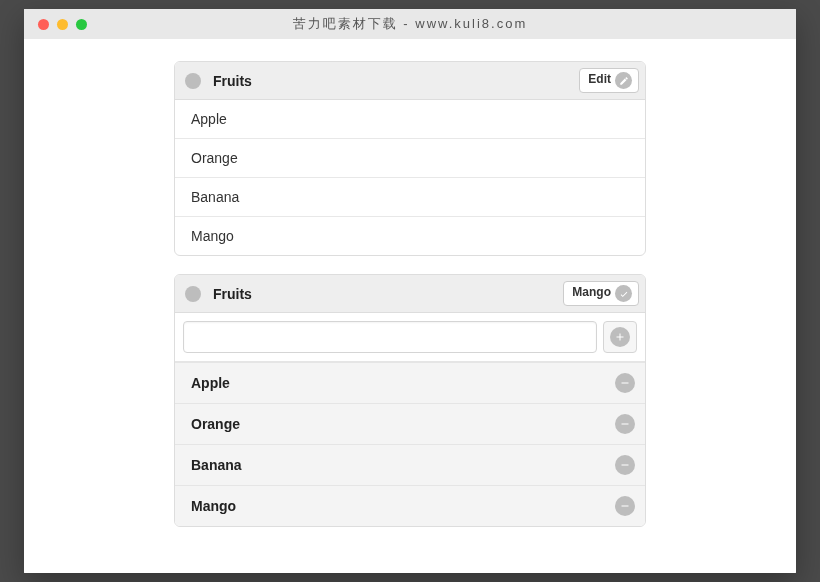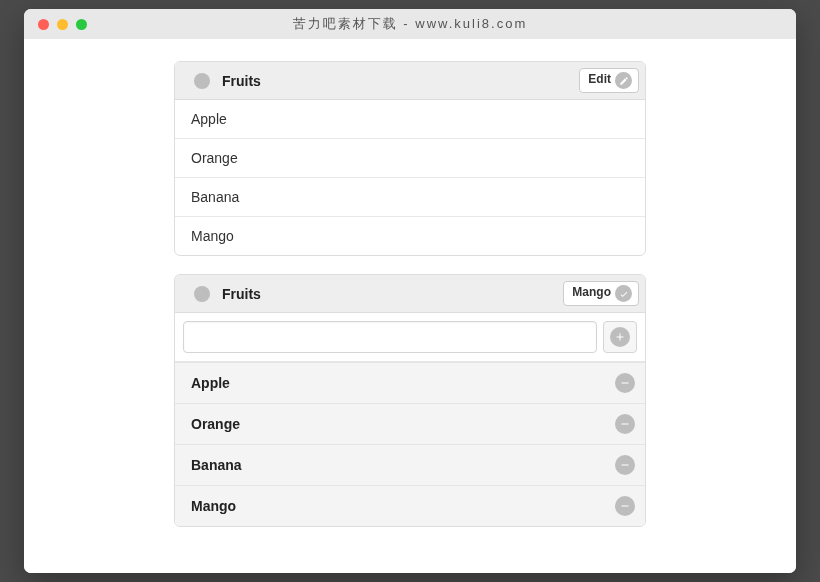--- a/index.html
+++ b/index.html
@@ -8,21 +8,21 @@
     font-family: -apple-system, BlinkMacSystemFont, "Segoe UI", Arial, sans-serif;
     width: 820px;
     height: 582px;
     display: flex;
     align-items: center;
     justify-content: center;
   }
   .window {
     width: 772px;
     background: #fff;
-    border-radius: 7px;
+    border-radius: 1px;
     box-shadow: 0 10px 30px rgba(0,0,0,0.3);
     overflow: hidden;
   }
   .titlebar {
     height: 30px;
     background: #e8e8e8;
     display: flex;
     align-items: center;
     position: relative;
   }
@@ -53,21 +53,21 @@
     border-radius: 6px;
     background: #fff;
     margin-bottom: 18px;
     overflow: hidden;
   }
   .panel-header {
     background: #eeeeee;
     border-bottom: 1px solid #ddd;
     display: flex;
     align-items: center;
-    padding: 6px 6px 6px 19px;
+    padding: 6px 6px 6px 10px;
     height: 38px;
   }
   .hdr-dot {
     width: 16px; height: 16px; border-radius: 50%;
     background: #bdbdbd;
     flex-shrink: 0;
   }
   .panel-title {
     font-weight: 700;
     font-size: 14px;

